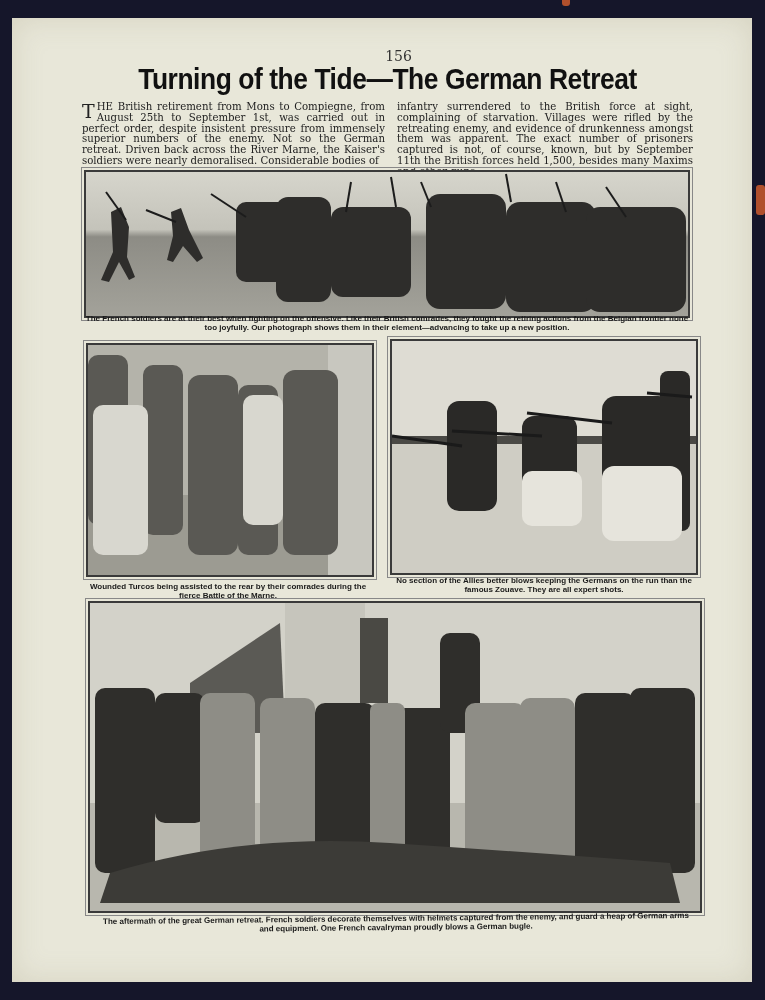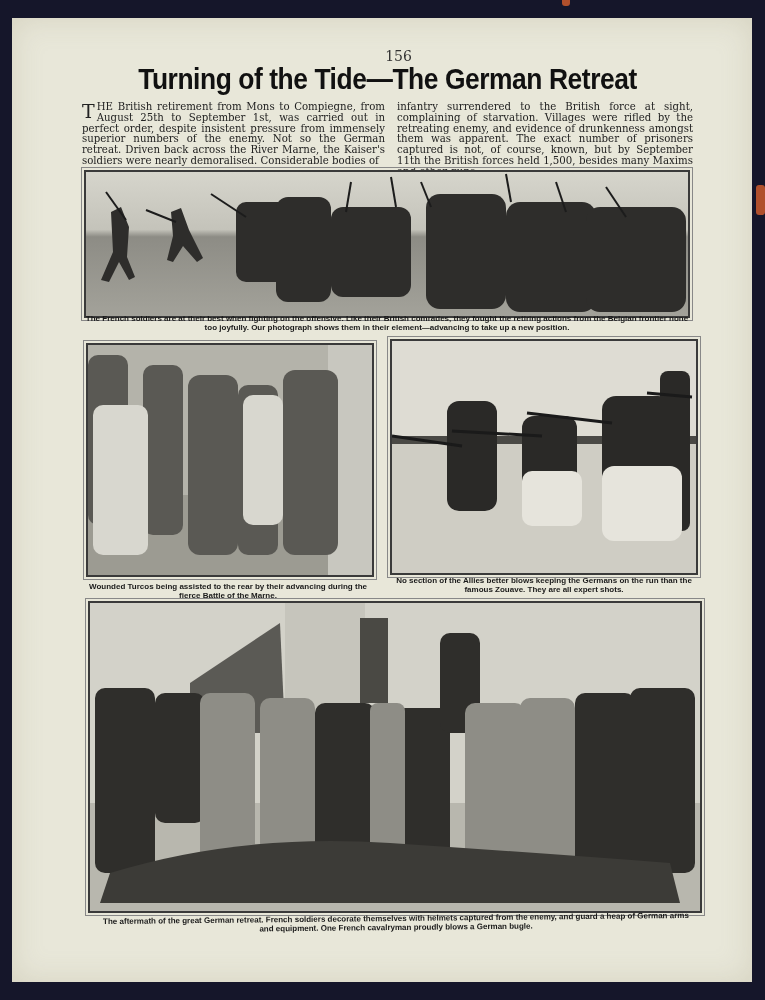--- a/index.html
+++ b/index.html
@@ -113,21 +113,21 @@
       <rect x="100" y="30" width="50" height="180" rx="12"></rect>
       <rect x="150" y="40" width="40" height="170" rx="10"></rect>
       <rect x="195" y="25" width="55" height="185" rx="12"></rect>
     </g>
     <g fill="#d8d7cf">
       <rect x="5" y="60" width="55" height="150" rx="10"></rect>
       <rect x="155" y="50" width="40" height="130" rx="10"></rect>
     </g>
   </svg>
 </div>
-<div class="caption" style="left:86px; top:582px; width:284px;">Wounded Turcos being assisted to the rear by their advancing during the fierce Battle of the Marne.</div>
+<div class="caption" style="left:86px; top:582px; width:284px;">Wounded Turcos being assisted to the rear by their comrades during the fierce Battle of the Marne.</div>
 
 <div class="photo" style="left:390px; top:339px; width:304px; height:232px;">
   <svg viewBox="0 0 304 232" preserveAspectRatio="none">
     <rect width="304" height="232" fill="#dedcd3"></rect>
     <rect y="95" width="304" height="8" fill="#4a4945"></rect>
     <rect y="103" width="304" height="129" fill="#cfcdc4"></rect>
     <g fill="#2a2927">
       <rect x="55" y="60" width="50" height="110" rx="12"></rect>
       <rect x="130" y="75" width="55" height="95" rx="12"></rect>
       <rect x="210" y="55" width="70" height="125" rx="14"></rect>

